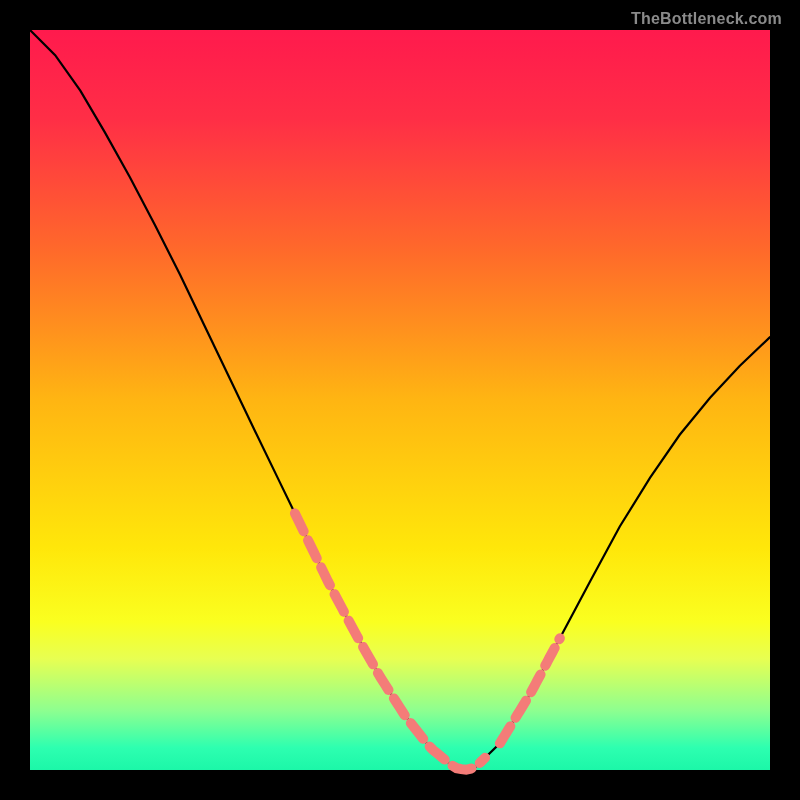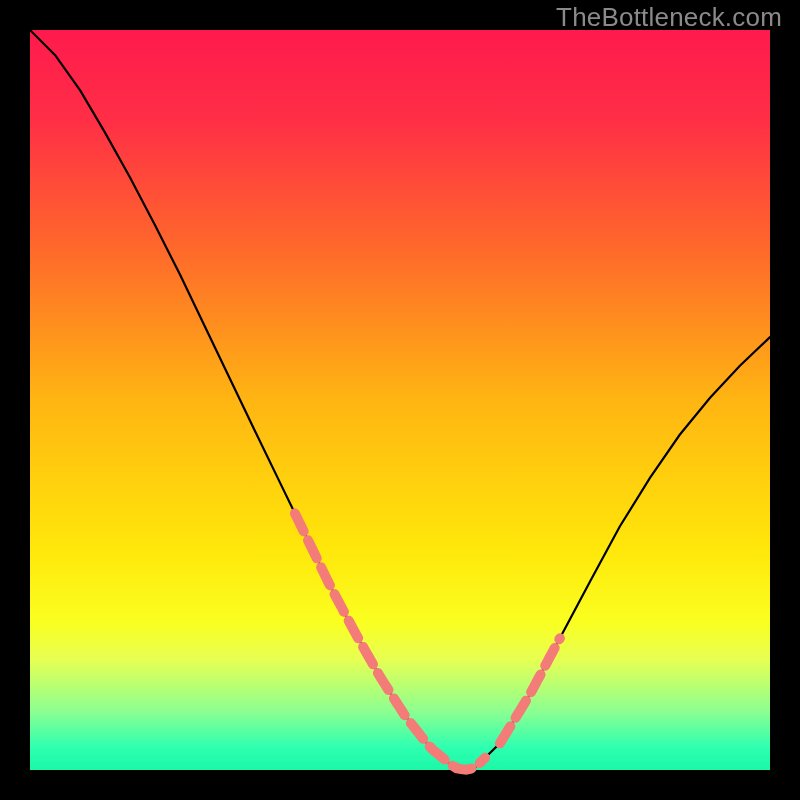--- a/index.html
+++ b/index.html
@@ -13,25 +13,25 @@
   .frame {
     position: absolute;
     left: 0;
     top: 0;
     width: 800px;
     height: 800px;
     background: #000000;
   }
   .watermark {
     position: absolute;
-    top: 2px;
+    top: 10px;
     right: 18px;
     font-family: Arial, Helvetica, sans-serif;
-    font-size: 26px;
-    font-weight: 400;
+    font-size: 16px;
+    font-weight: 700;
     color: #8a8a8a;
     letter-spacing: 0.2px;
   }
   svg {
     position: absolute;
     left: 0;
     top: 0;
   }
 </style>
 </head>

